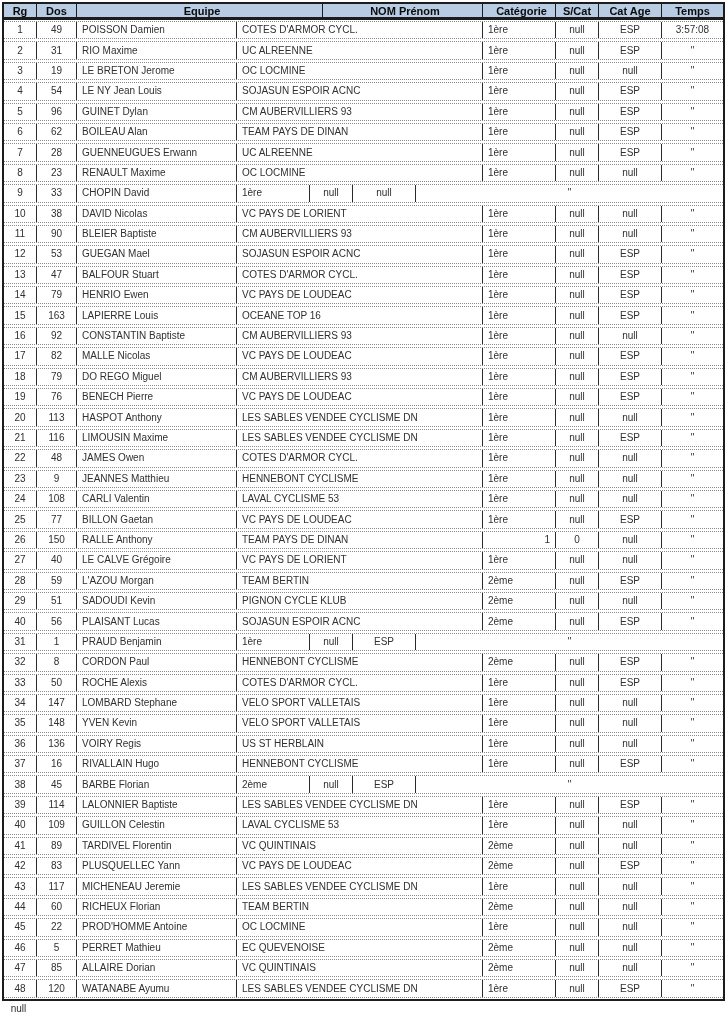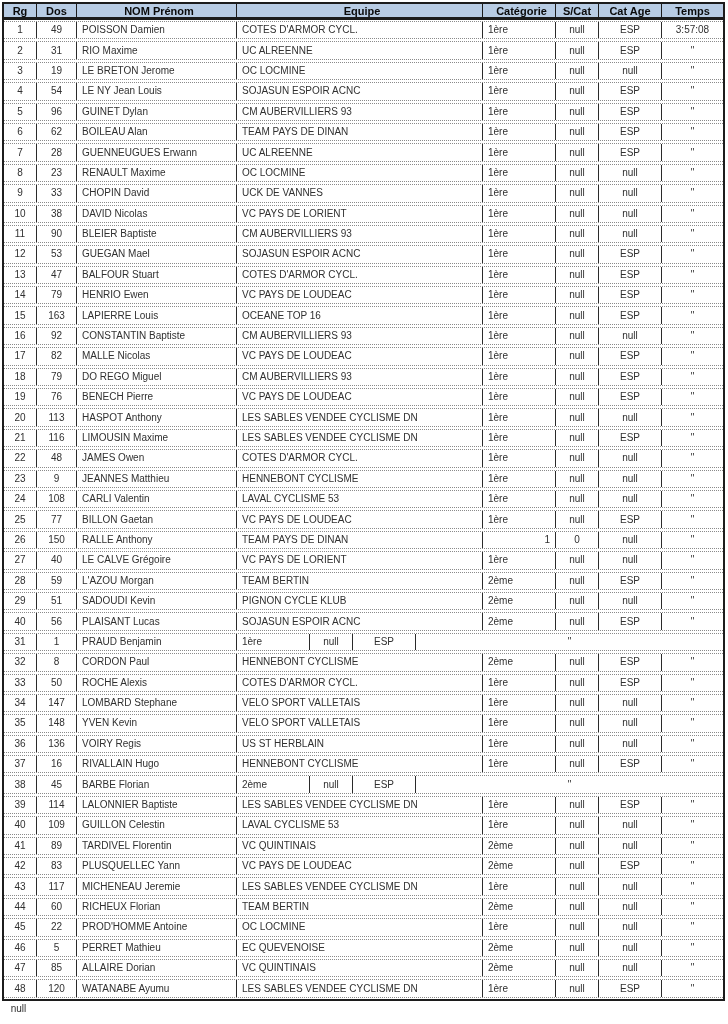--- a/index.html
+++ b/index.html
@@ -40,22 +40,22 @@
   .partial-row .cell{border:none;height:14px;align-items:flex-start;line-height:1.1;}
 </style>
 </head>
 <body>
 
 <div class="sheet">
   <div class="table-wrap">
     <div class="hrow">
       <div class="hcell c-rg">Rg</div>
       <div class="hcell c-dos">Dos</div>
+      <div class="hcell c-equipe">Equipe</div>
       <div class="hcell c-nom">NOM Prénom</div>
-      <div class="hcell c-equipe">Equipe</div>
       <div class="hcell c-cat">Catégorie</div>
       <div class="hcell c-scat">S/Cat</div>
       <div class="hcell c-age">Cat Age</div>
       <div class="hcell c-temps">Temps</div>
     </div>
     <div class="tbody">
         <div class="row">
           <div class="cell c-rg">1</div>
           <div class="cell c-dos">49</div>
           <div class="cell c-nom">POISSON Damien</div>
@@ -132,21 +132,20 @@
           <div class="cell c-equipe">OC LOCMINE</div>
           <div class="cell c-cat">1ère</div>
           <div class="cell c-scat">null</div>
           <div class="cell c-age">null</div>
           <div class="cell c-temps">"</div>
         </div>
         <div class="row">
           <div class="cell c-rg">9</div>
           <div class="cell c-dos">33</div>
           <div class="cell c-nom">CHOPIN David</div>
-          <div class="cell c-equipe">UCK DE VANNES</div>
           <div class="cell c-cat">1ère</div>
           <div class="cell c-scat">null</div>
           <div class="cell c-age">null</div>
           <div class="cell c-temps">"</div>
         </div>
         <div class="row">
           <div class="cell c-rg">10</div>
           <div class="cell c-dos">38</div>
           <div class="cell c-nom">DAVID Nicolas</div>
           <div class="cell c-equipe">VC PAYS DE LORIENT</div>

